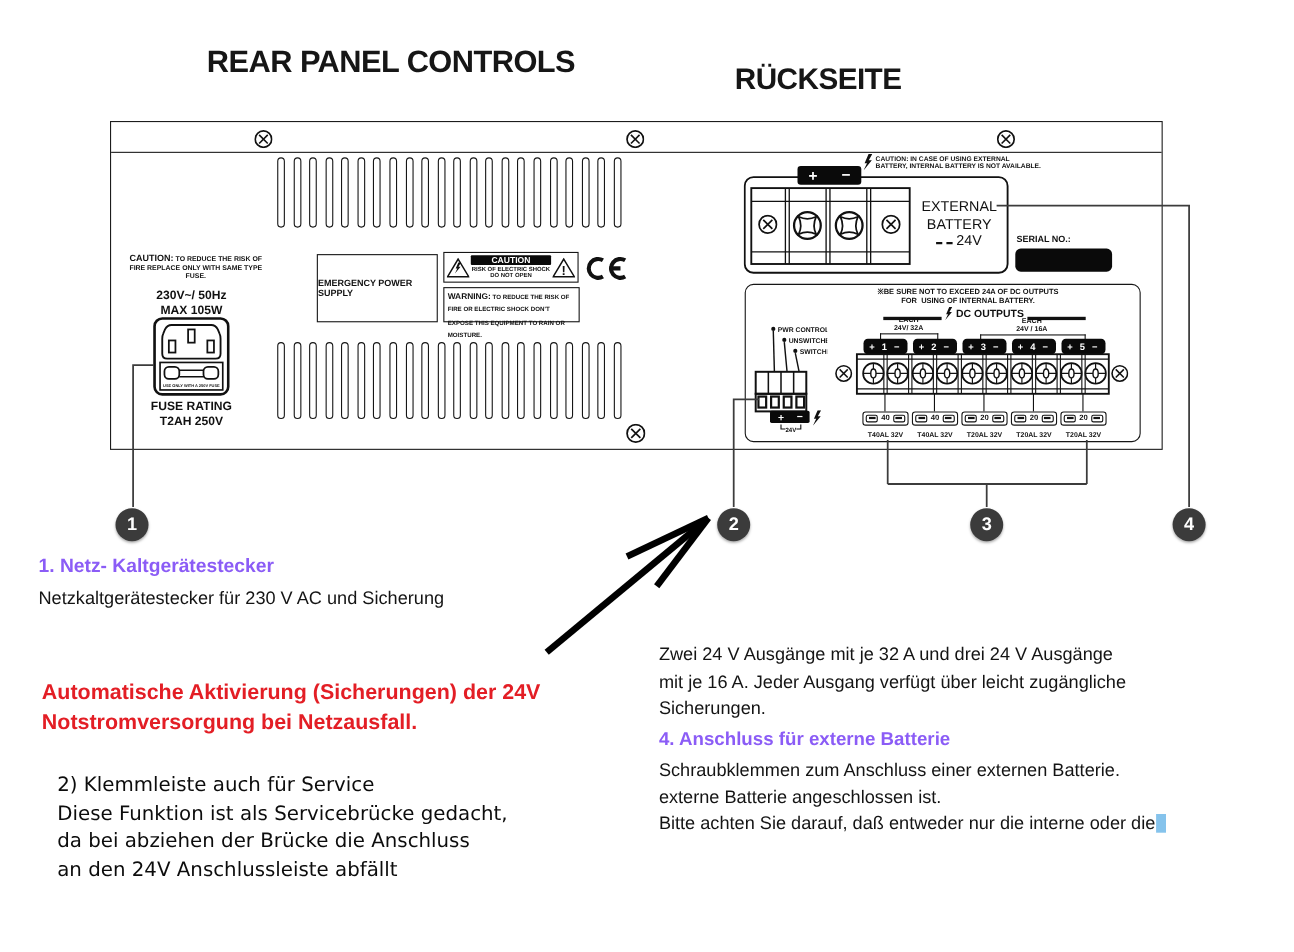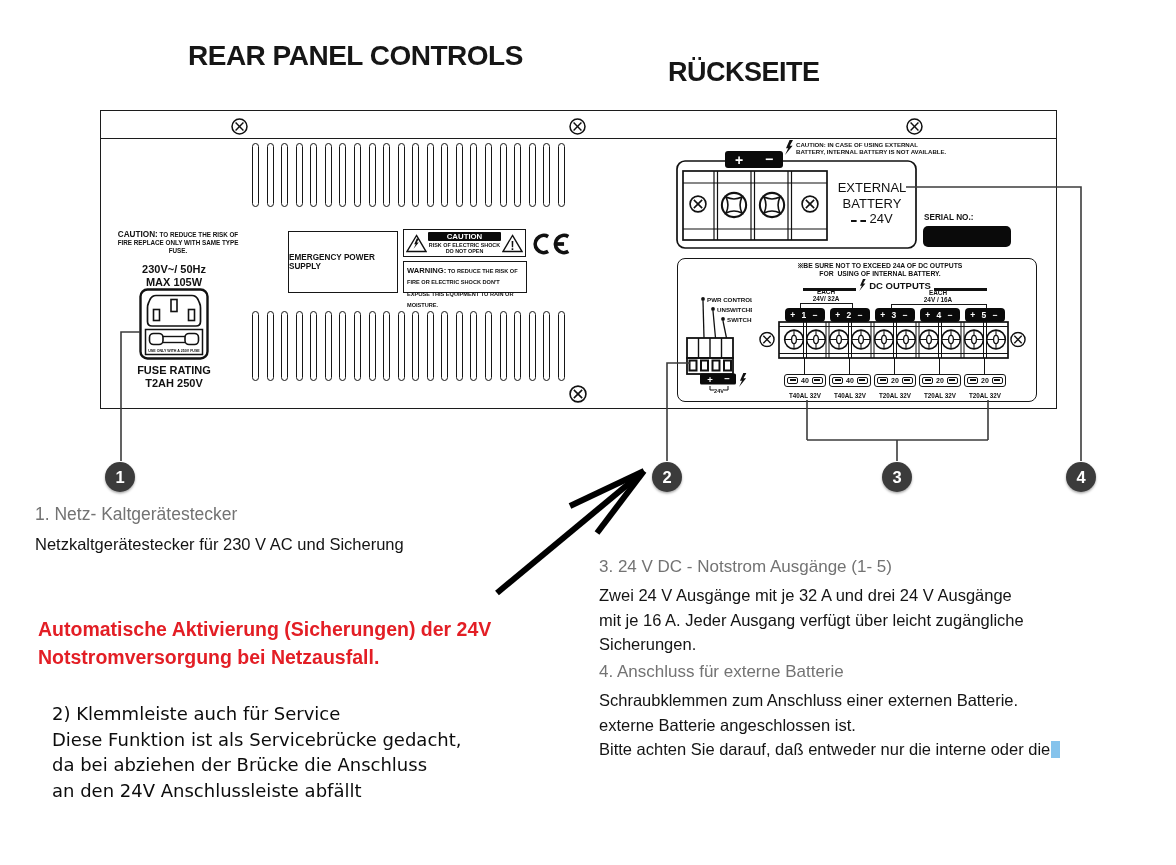--- a/index.html
+++ b/index.html
@@ -26,21 +26,21 @@
   .callout{width:30px;height:30px;border-radius:50%;background:#3b3b3b;color:#fff;font-weight:bold;
            font-size:16.5px;display:flex;align-items:center;justify-content:center;
            box-shadow:0 1.5px 2.5px rgba(0,0,0,.35);}
   .dc-sym{display:inline-block;width:15px;vertical-align:middle;margin-right:3px;}
   .dc-sym .s1{height:0;border-top:2.2px solid #111;}
   .dc-sym .s2{height:0;border-top:2.2px dashed #111;margin-top:2.5px;}
   .cursor{display:inline-block;width:9px;height:17px;background:#85c3ec;vertical-align:-3px;margin-left:1px;}
   .red-note{font-weight:bold;font-size:19.5px;line-height:27.5px;color:#e31e25;}
   .svc{font-family:"DejaVu Sans",sans-serif;font-size:18px;line-height:25.5px;color:#0c0c0c;}
   .body-txt{font-size:16.5px;line-height:24.5px;color:#141414;}
-  .head-txt{font-weight:normal;font-size:17px;color:#737373;}
+  .head-txt{font-weight:bold;font-size:17px;color:#8b5cf6;}
   svg text{font-family:"Liberation Sans",sans-serif;}
 </style>
 </head>
 <body>
 
 <div class="page">
 
   <svg width="0" height="0" style="position:absolute" aria-hidden="true">
     <defs>
       <symbol id="screw-x" viewBox="0 0 20 20">
@@ -406,21 +406,20 @@
     <span>Notstromversorgung bei Netzausfall.</span>
   </div>
 
   <div class="a svc" style="left:52px;top:701px;">
     <div>2) Klemmleiste auch für Service</div>
     <div>Diese Funktion ist als Servicebrücke gedacht,</div>
     <div>da bei abziehen der Brücke die Anschluss</div>
     <div>an den 24V Anschlussleiste abfällt</div>
   </div>
 
-  <div class="a head-txt" style="left:599px;top:557px;">3. 24 V DC - Notstrom Ausgänge (1- 5)</div>
   <div class="a body-txt" style="left:599px;top:583px;">
     <div>Zwei 24 V Ausgänge mit je 32 A und drei 24 V Ausgänge</div>
     <div>mit je 16 A. Jeder Ausgang verfügt über leicht zugängliche</div>
     <div>Sicherungen.</div>
   </div>
 
   <div class="a head-txt" style="left:599px;top:662px;">4. Anschluss für externe Batterie</div>
   <div class="a body-txt" style="left:599px;top:688px;">
     <div>Schraubklemmen zum Anschluss einer externen Batterie.</div>
     <div>externe Batterie angeschlossen ist.</div>

